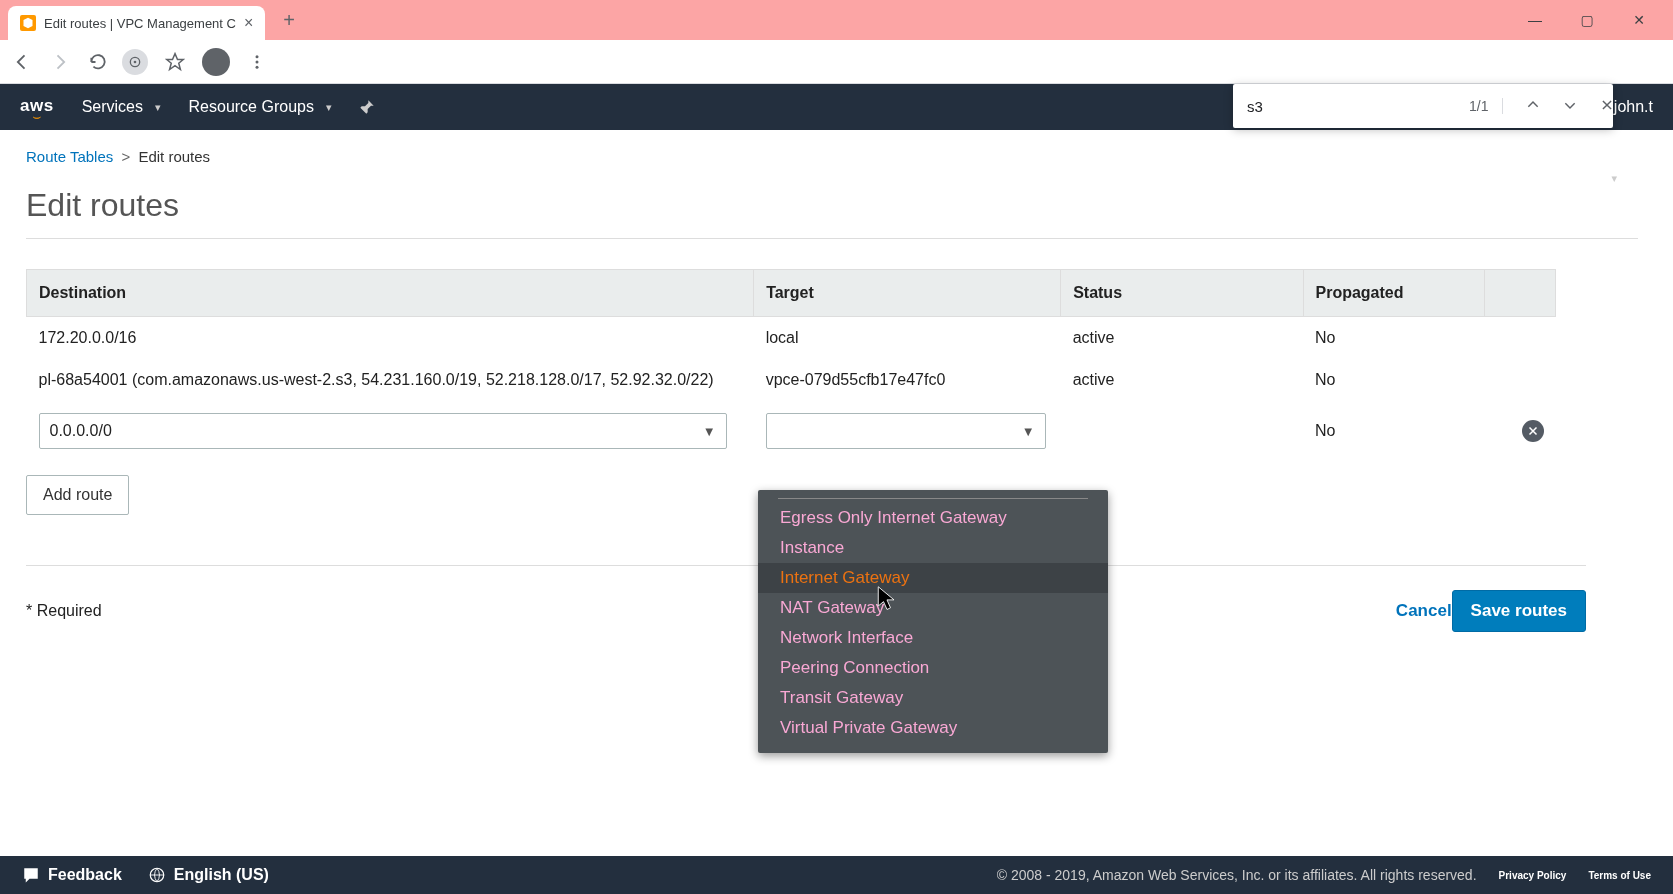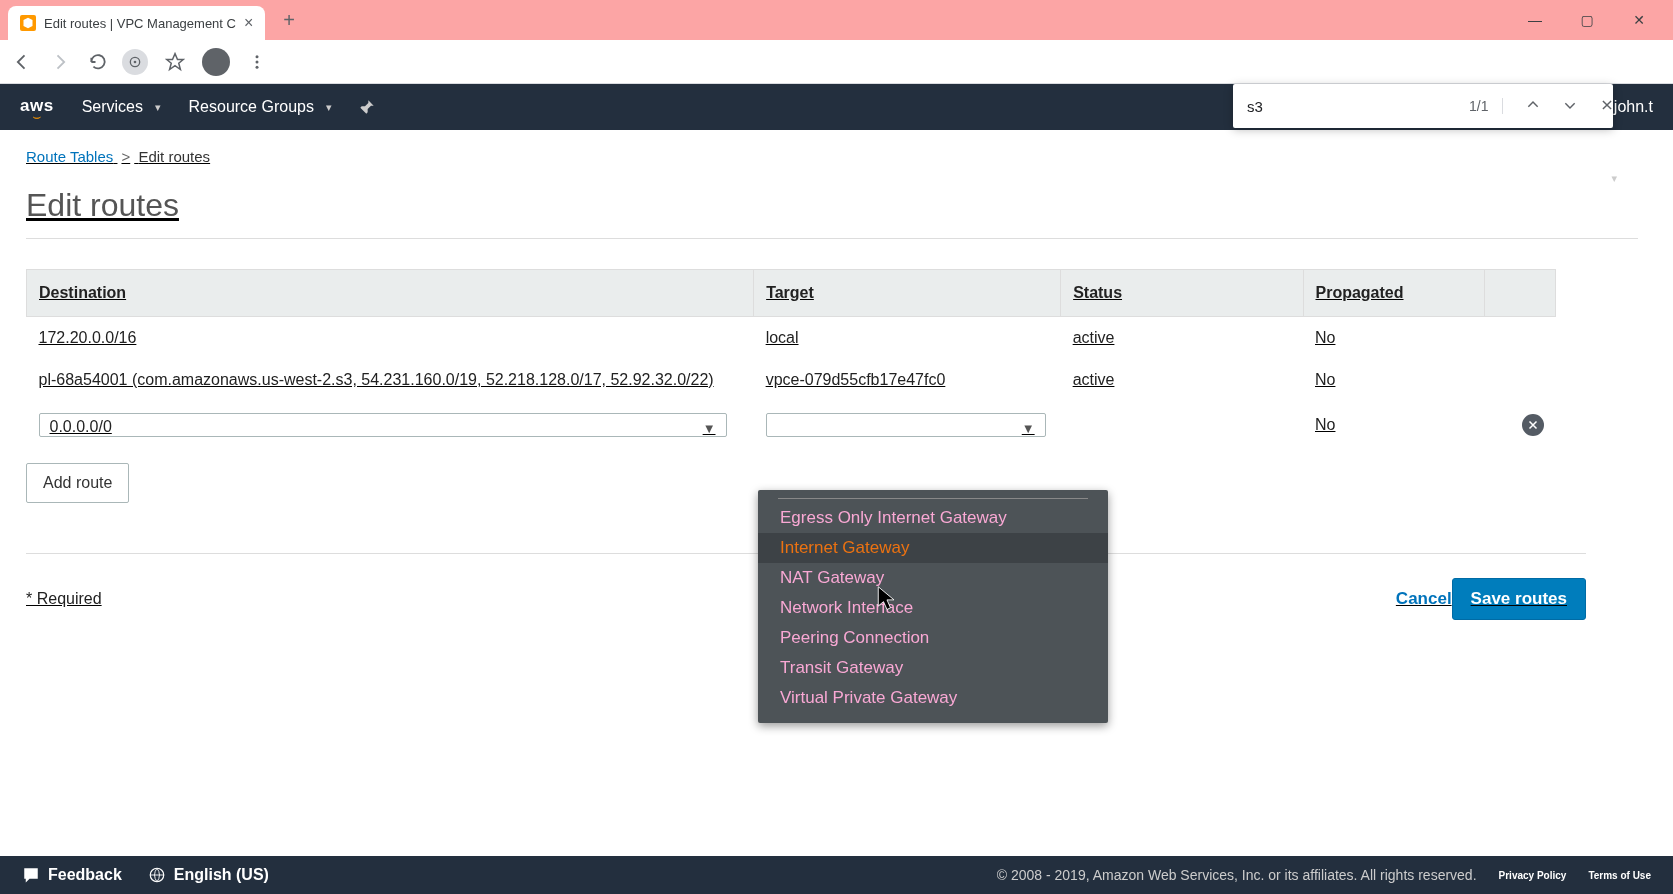--- a/index.html
+++ b/index.html
@@ -39,39 +39,39 @@
 .bell-wrap { position: relative; }
 .bell-dot { width:8px; height:8px; background:#00a1c9; border-radius:50%; position:absolute; top:-2px; right:-2px; }
 
 
 .find-overlay { position: absolute; top: 84px; right: 60px; width: 380px; height: 44px; background: #fff; box-shadow: 0 2px 10px rgba(0,0,0,0.25); display: flex; align-items: center; padding: 17px 14px; gap: 23px; z-index: 200; border-radius: 2px; }
 .find-input { border:none; outline:none; font-size: 15px; flex:1; color:#202124;}
 .find-count { color:#5f6368; font-size:14px; border-right: 1px solid #dadce0; padding-right: 14px;}
 .find-nav { color:#5f6368; cursor:pointer; font-size:14px; }
 
 
-.page-body { padding: 18px 35px 0 26px; position: relative; text-decoration: underline; }
+.page-body { padding: 18px 35px 0 26px; position: relative; }
 .breadcrumb { font-size: 15px; color:#333; margin-bottom: 22px; }
 .breadcrumb a { color: #0073bb; text-decoration: none; cursor: pointer; }
 .bc-sep { color:#666; margin: 0 4px; }
 .page-title { font-size: 32px; font-weight: 400; color:#555; padding-bottom: 14px; border-bottom: 1px solid #ddd; margin-bottom: 30px;}
 
 
 .route-table { width: 100%; max-width: 1530px; border-collapse: collapse; }
 .route-table th { background: #eaeded; text-align: left; font-weight: bold; font-size: 16px; padding: 14px 12px; border: 1px solid #ddd; color:#222; }
 .route-table td { padding: 12px 12px; font-size: 16px; vertical-align: middle; color:#222; border-bottom: none; }
 .col-dest { width: 720px; }
 .col-target { width: 300px; }
 .col-status { width: 240px; }
 .col-prop { width: 180px; }
 .col-del { width: 70px;}
 .status-active { color: #1d8102; }
 .link-blue { color: #0073bb; cursor:pointer; }
 
-.input-drop { display: flex; align-items: flex-end; border:1px solid #aab7b8; height: 24px; padding: 0 10px; border-radius: 2px; background: #fff; justify-content: space-between; cursor: text;}
+.input-drop { display: flex; align-items: center; border:1px solid #aab7b8; height: 36px; padding: 0 10px; border-radius: 2px; background: #fff; justify-content: space-between; cursor: text;}
 .input-drop .val { color:#222; font-size:16px;}
 .input-drop .caret { color:#555; cursor:pointer; font-size: 13px;}
 .input-drop.empty .val { color:#888;}
 .target-drop { width: 280px; }
 .dest-drop { width: 688px; }
 
 .delete-ico { width: 22px; height: 22px; background: #545b64; border-radius: 50%; color: #fff; display:flex; align-items:center; justify-content:center; font-size: 12px; cursor: pointer; margin-left: auto; }
 
 .add-route-btn { margin-top: 14px; border: 1px solid #aab7b8; background: #fff; padding: 10px 16px; font-size: 16px; cursor: pointer; border-radius: 2px; color:#333;}
 
@@ -279,20 +279,21 @@
     <div class="action-btns">
       <span class="cancel-btn">Cancel</span>
       <button class="save-btn">Save routes</button>
     </div>
   </div>
 </div>
 
 <div class="dropdown-menu">
   <div class="dd-sep"></div>
   <div class="dd-item">Egress Only Internet Gateway</div>
+  <div class="dd-item">Instance</div>
   <div class="dd-item highlighted">Internet Gateway</div>
   <div class="dd-item">NAT Gateway</div>
   <div class="dd-item">Network Interface</div>
   <div class="dd-item">Peering Connection</div>
   <div class="dd-item">Transit Gateway</div>
   <div class="dd-item">Virtual Private Gateway</div>
 </div>
 
 <div class="cursor-ptr">
   <svg viewBox="0 0 24 32">

